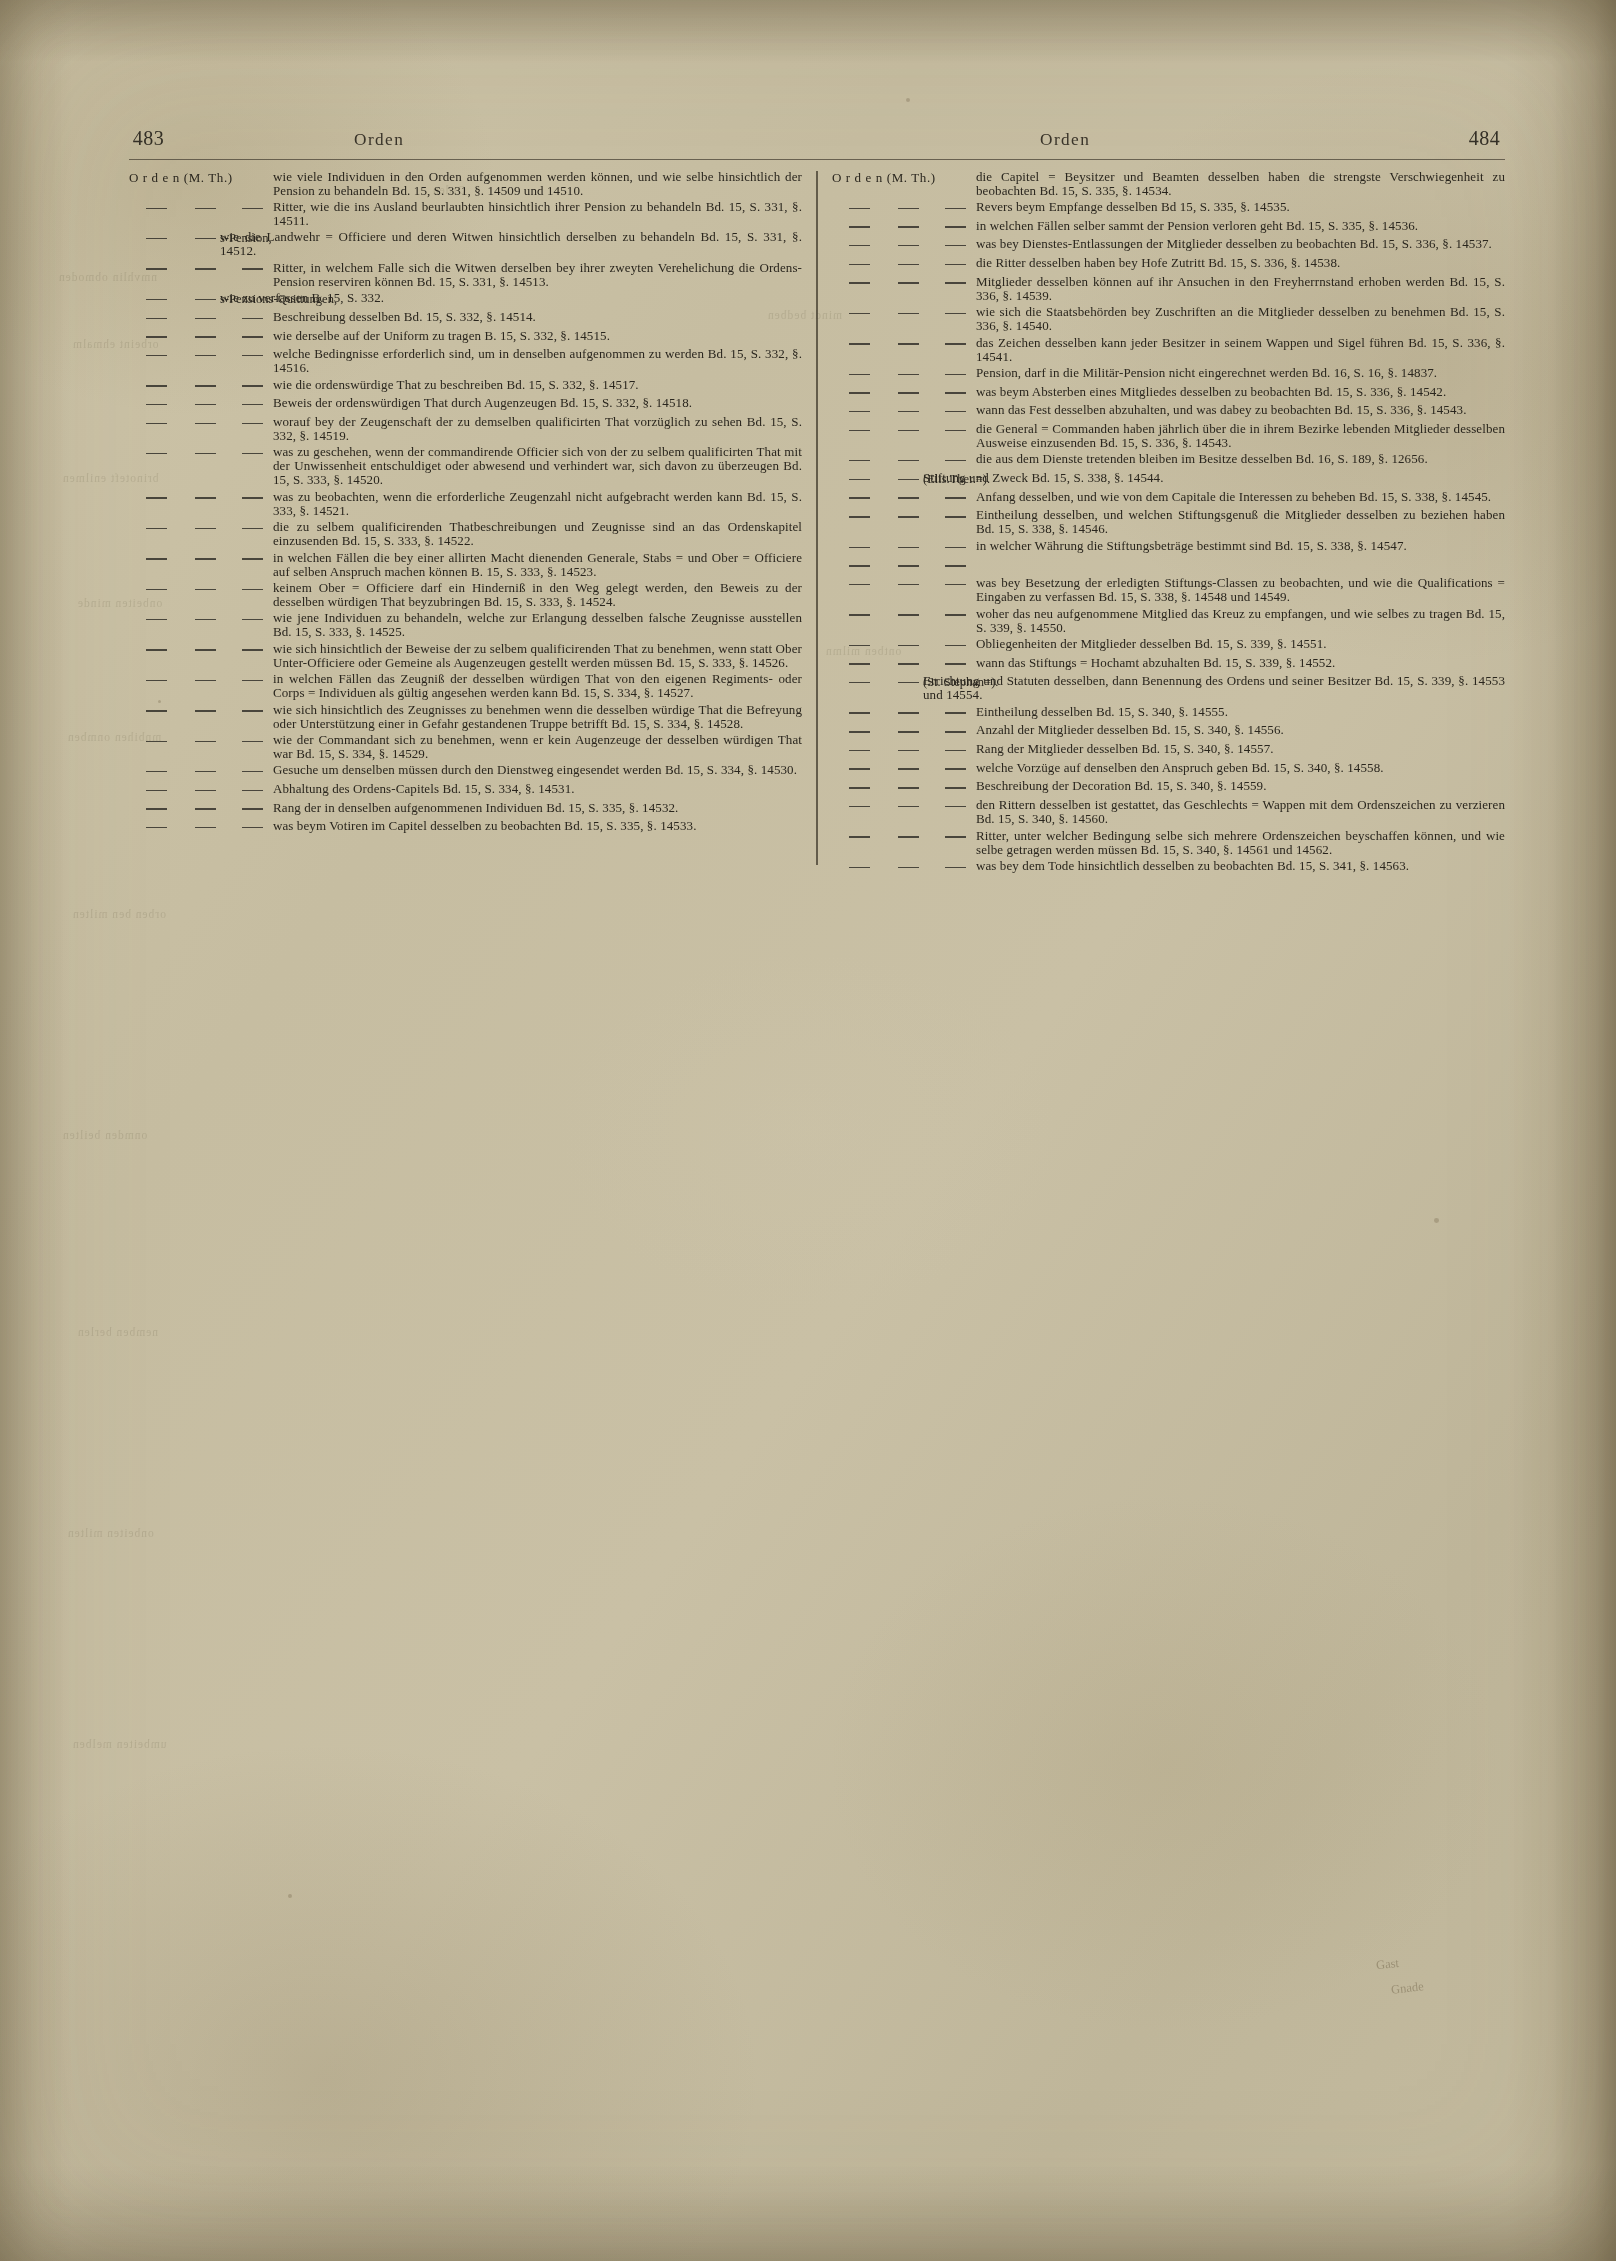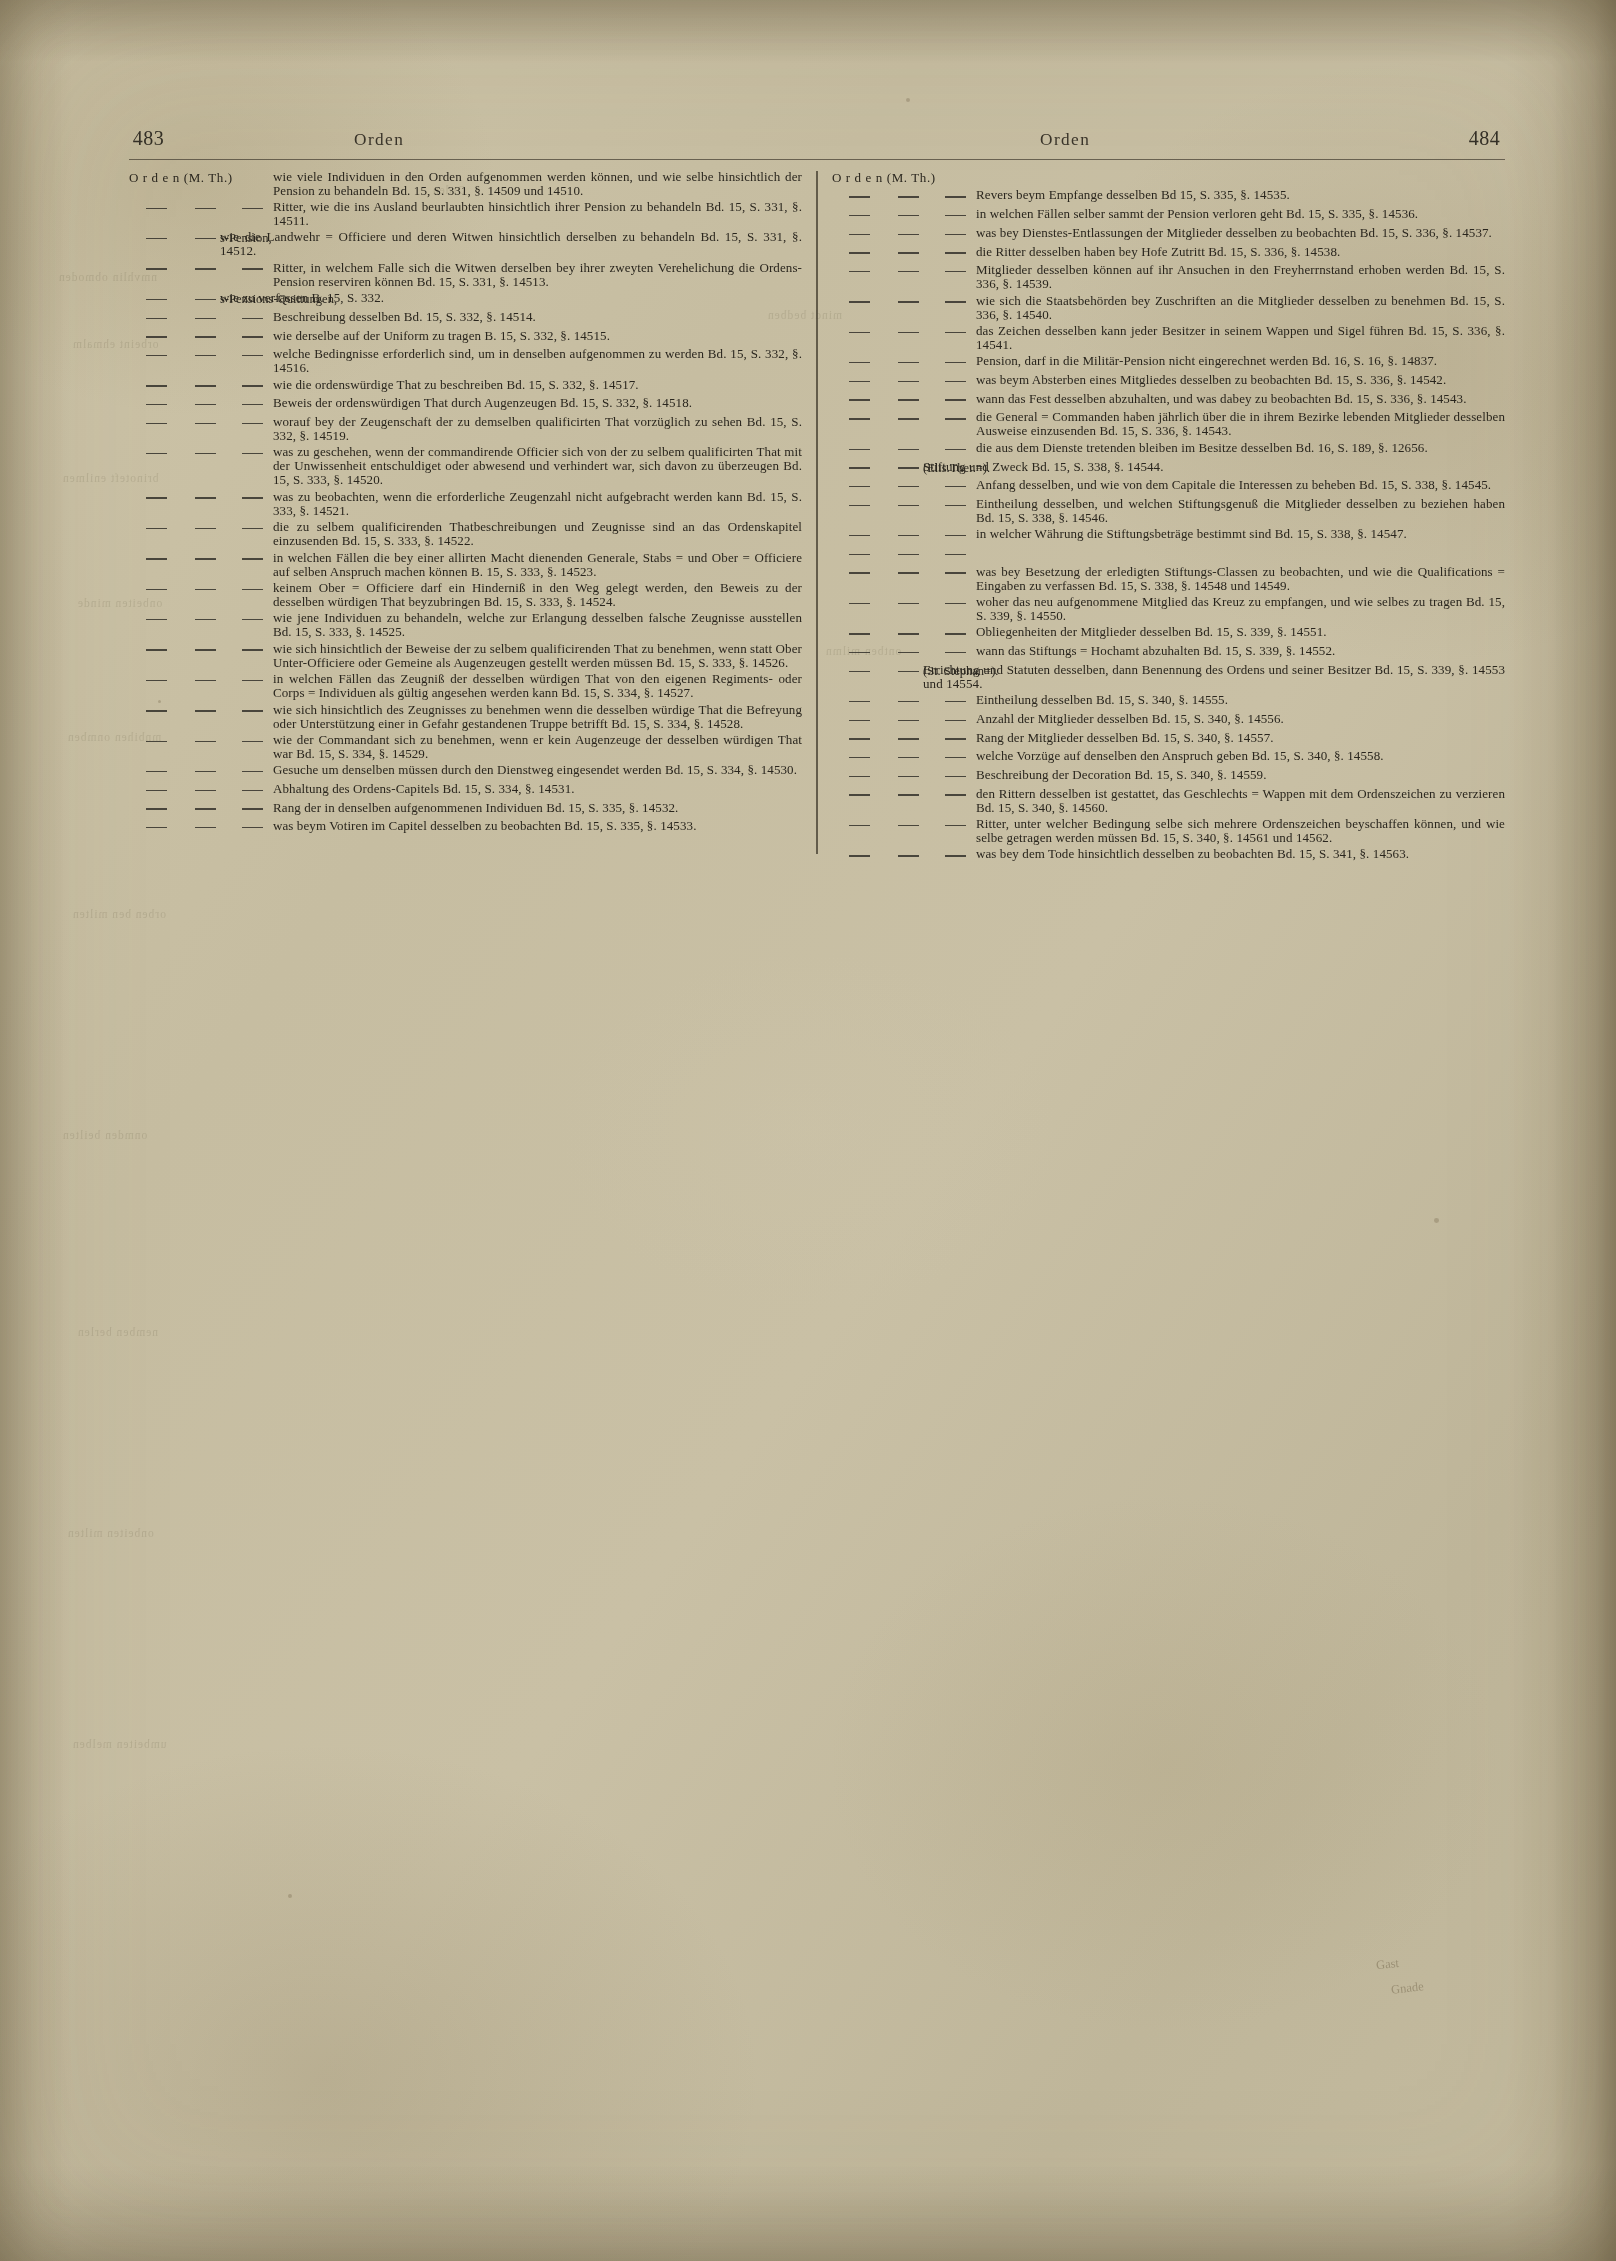--- a/index.html
+++ b/index.html
@@ -443,20 +443,21 @@
               <span class="d2"></span>
               <span class="d3"></span>
             </div>
             <div class="text">was beym Votiren im Capitel desselben zu beobachten Bd. 15, S. 335, §. 14533.</div>
           </div>
         </div>
       <div class="divider"></div>
       <div class="col" id="col-right">
           <div class="entry">
             <div class="lemma">O r d e n (M. Th.)</div>
+            <div class="text">die Capitel = Beysitzer und Beamten desselben haben die strengste Verschwiegenheit zu beobachten Bd. 15, S. 335, §. 14534.</div>
           </div>
           <div class="entry">
             <div class="dashes">
               <span class="d1"></span>
               <span class="d2"></span>
               <span class="d3"></span>
             </div>
             <div class="text">Revers beym Empfange desselben Bd 15, S. 335, §. 14535.</div>
           </div>
           <div class="entry">

